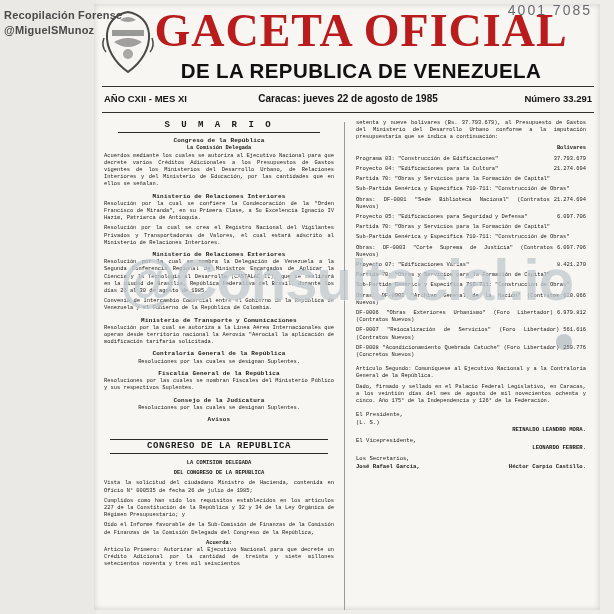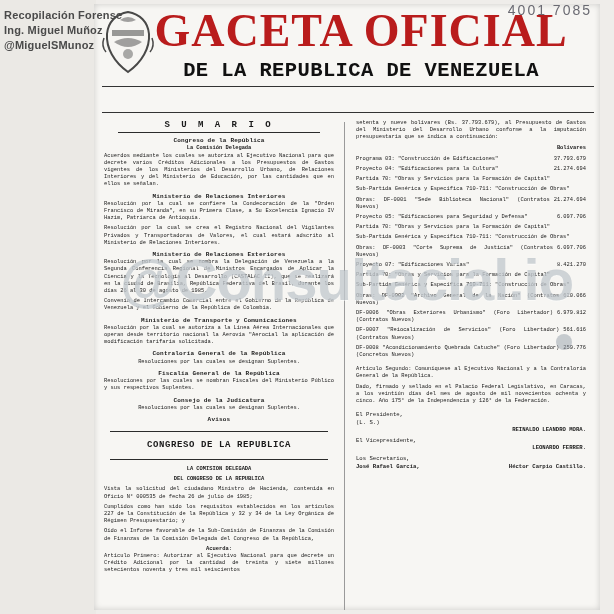--- a/index.html
+++ b/index.html
@@ -55,21 +55,21 @@
     text-align:center;
     font-family:"Liberation Serif", serif;
     font-weight:700;
     font-size:46px;line-height:46px;
     letter-spacing:1px;
     color:#b91c1c;
   }
   .gsub{
     position:absolute;left:28px;top:56px;width:478px;
     text-align:center;
-    font-family:Liberation Mono, monospace;
+    font-family:Liberation Sans, sans-serif;
     font-weight:700;
     font-size:20.5px;line-height:22px;
     letter-spacing:.4px;
     color:#111;
   }
   .rule{
     position:absolute;left:8px;width:492px;height:1px;background:#333;
   }
   .rule.r1{top:82px;}
   .rule.r2{top:108px;}
@@ -106,21 +106,21 @@
   }
   .hline{height:1px;background:#2b2b2b;margin:2px 14px 4px 14px;}
   .sec{
     text-align:center;font-weight:700;font-size:6px;margin:4px 0 1px 0;letter-spacing:.2px;
   }
   .body{margin:0 0 3px 0;}
   .center{text-align:center;}
   .boxtitle{
     border:1px solid #2b2b2b;border-left:none;border-right:none;
     text-align:center;font-weight:700;font-size:9px;letter-spacing:.6px;
-    padding:10px 0;margin:8px 6px 6px 6px;
+    padding:3px 0;margin:16px 6px 6px 6px;
   }
   .subc{text-align:center;font-size:5.4px;font-weight:700;line-height:7px;margin-bottom:3px;}
   .hdr-right{font-weight:700;text-align:right;font-size:5.4px;}
   .money-row{display:flex;justify-content:space-between;gap:4px;}
   .money-row .lbl{flex:1 1 auto;}
   .money-row .amt{flex:0 0 auto;white-space:nowrap;}
   .sp{height:4px;}
   .sign{margin-top:6px;font-size:5.6px;}
   .sign .r{text-align:right;}
   .bold{font-weight:700;}
@@ -147,20 +147,25 @@
           <path d="M20 12 q8 -6 16 0 q-8 4 -16 0 z" opacity=".5"></path>
           <path d="M4 30 q-3 8 2 14" stroke="#2b2b2b" stroke-width="1.5" fill="none"></path>
           <path d="M52 30 q3 8 -2 14" stroke="#2b2b2b" stroke-width="1.5" fill="none"></path>
         </g>
       </svg>
 
       <div class="gtitle">GACETA OFICIAL</div>
       <div class="gsub">DE LA REPUBLICA DE VENEZUELA</div>
 
       <div class="rule r1"></div>
+      <div class="headline-row">
+        <span class="hr-left">AÑO CXII - MES XI</span>
+        <span class="hr-center">Caracas: jueves 22 de agosto de 1985</span>
+        <span class="hr-right">Número 33.291</span>
+      </div>
       <div class="rule r2"></div>
     </div>
 
     <div class="vdiv"></div>
 
     <div class="col left">
 
       <div class="sumario">S U M A R I O</div>
       <div class="hline"></div>
 
@@ -291,20 +296,19 @@
         <div class="money-row">
           <span class="bold">José Rafael García,</span>
           <span class="bold">Héctor Carpio Castillo.</span>
         </div>
       </div>
     </div>
   </div>
 
   <div class="wm-top">
     <div>Recopilación Forense</div>
-    <div>Ing. Miguel Muñoz</div>
     <div>@MiguelSMunoz</div>
   </div>
 
   <div class="wm-big"><span>@Consultacial</span><span>.io</span></div>
   <div class="wm-dot"></div>
 
 </div>
 
 </body></html>

